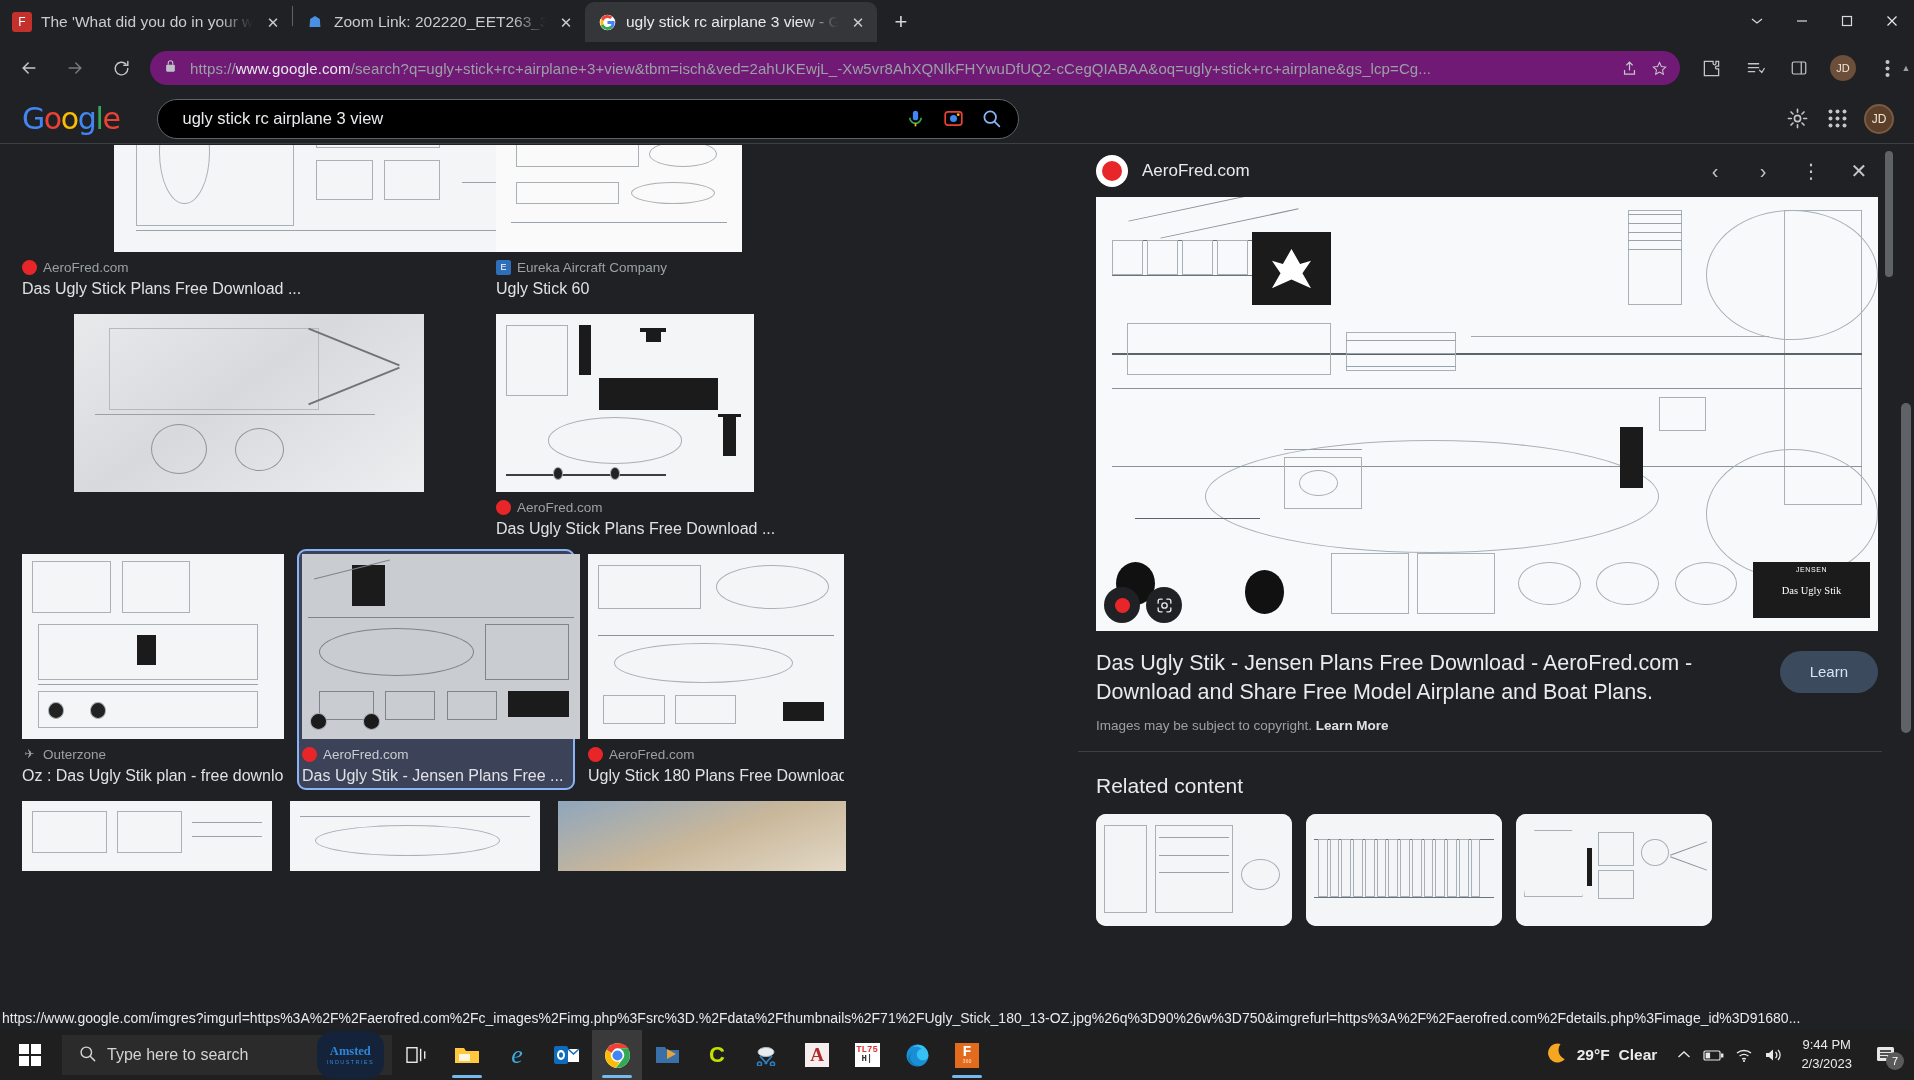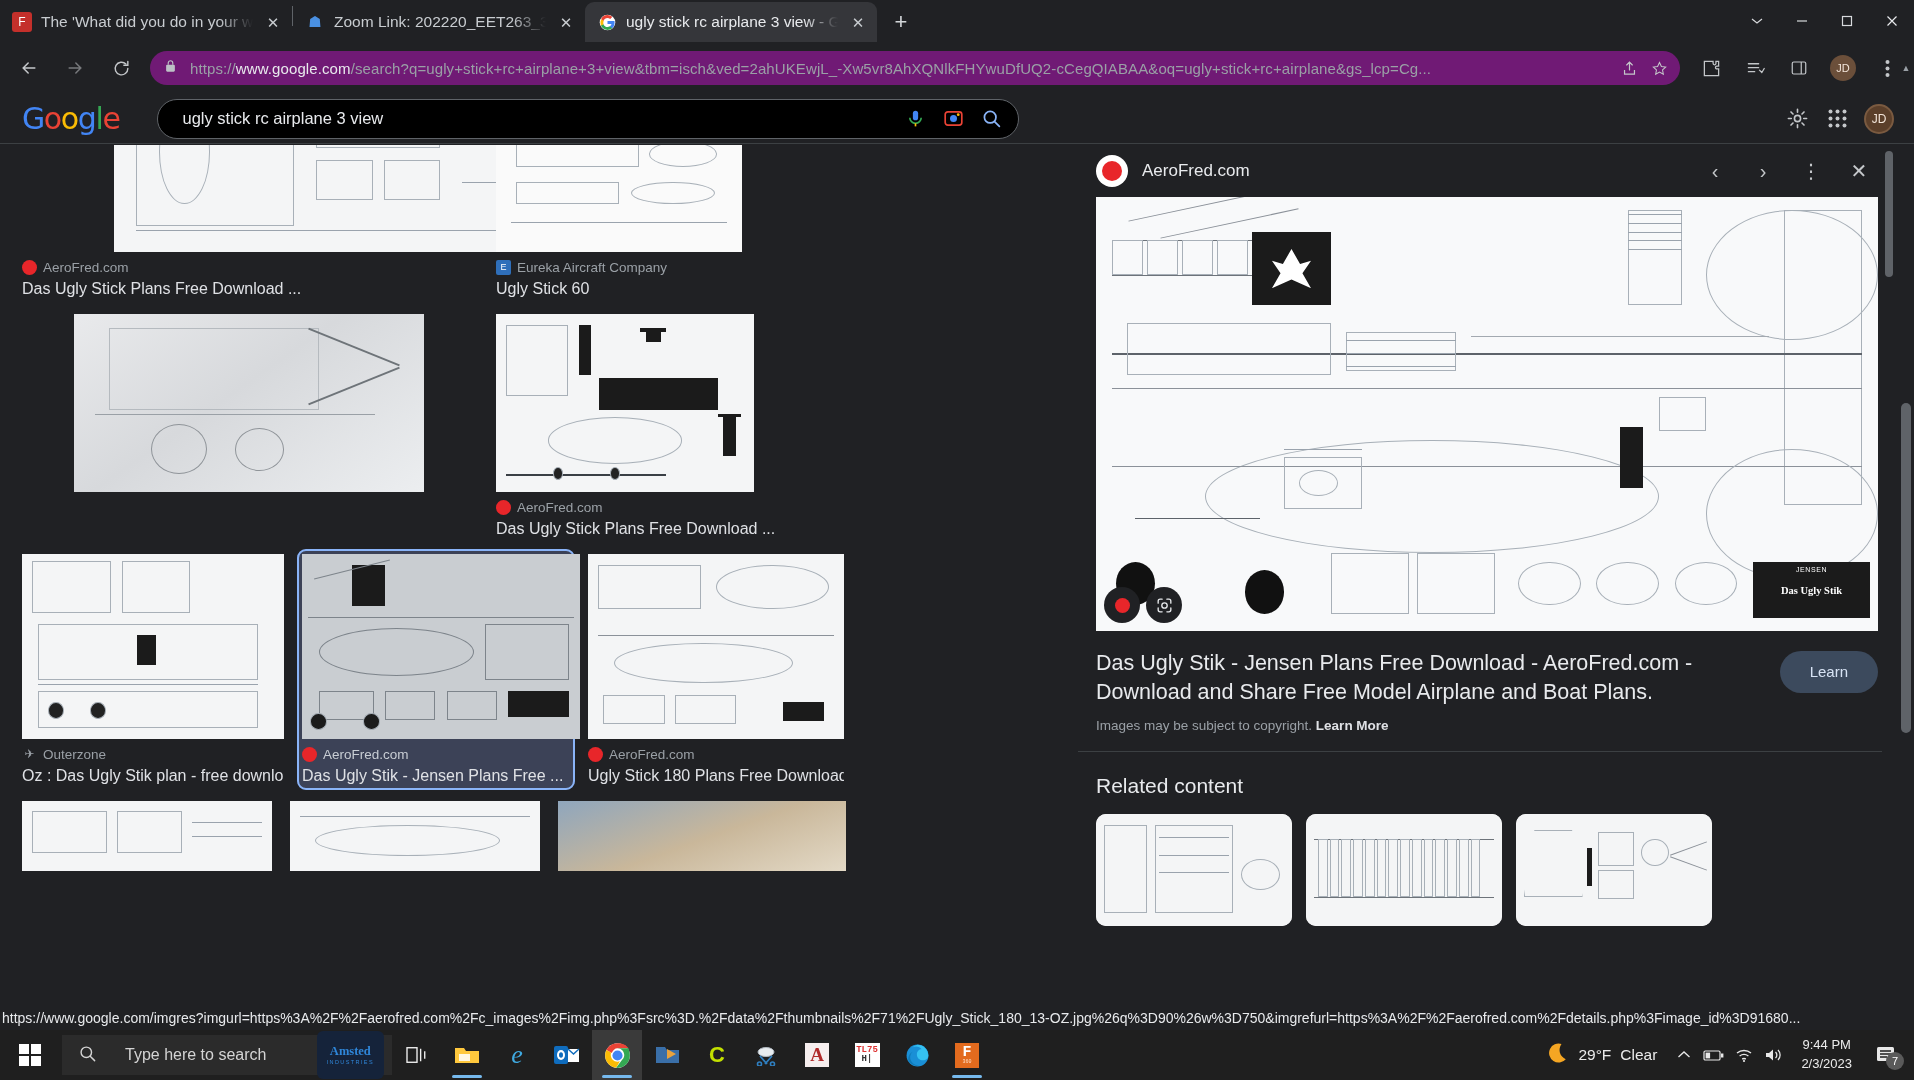--- a/index.html
+++ b/index.html
@@ -263,25 +263,25 @@
     position: absolute; left: 0; top: 1030px; width: 1914px; height: 50px;
     background: #1f1f1f;
     display: flex; align-items: center;
   }
   #start-btn {
     width: 60px; height: 50px; display: flex; align-items: center;
     justify-content: center;
   }
   #tb-search {
     width: 330px; height: 40px; background: #2b2b2b; margin-left: 2px;
-    display: flex; align-items: center; gap: 28px; padding: 0 8px 0 16px;
+    display: flex; align-items: center; gap: 10px; padding: 0 8px 0 16px;
   }
   #tb-search-ph { flex: 1 1 auto; color: #d4d4d4; font-size: 16px; }
   #amsted-chip {
-    background: #15233a; border-radius: 6px; padding: 14px 10px;
+    background: #15233a; border-radius: 16px; padding: 14px 10px;
     display: flex; flex-direction: column; align-items: center;
     line-height: 1;
   }
   #amsted-chip .a1 { color: #2f86d8; font-size: 12.5px; font-weight: 700;
     font-family: "Liberation Serif", serif; }
   #amsted-chip .a2 { color: #2f86d8; font-size: 5.5px; letter-spacing: 1.4px;
     margin-top: 2px; }
   .tb-app {
     width: 50px; height: 50px; position: relative;
     display: flex; align-items: center; justify-content: center;
@@ -292,21 +292,21 @@
     content: ""; position: absolute; bottom: 2px; left: 10px; width: 30px;
     height: 3px; background: #76b9ed; border-radius: 2px;
   }
   .tb-app.active { background: #3a3a3a; }
   #tb-right-zone {
     margin-left: auto; display: flex; align-items: center; gap: 0;
     padding-right: 6px; height: 50px;
   }
   #tb-weather {
     display: flex; align-items: center; gap: 9px; padding: 0 12px;
-    color: #ebebeb; font-size: 15.5px;
+    color: #ebebeb; font-size: 15.5px; font-weight: bold;
   }
   .tray-icon { width: 30px; height: 50px; display:flex; align-items:center;
     justify-content:center; color: #e8e8e8; }
   #tb-clock {
     text-align: center; color: #ebebeb; font-size: 13px; line-height: 1.45;
     padding: 0 12px;
   }
   #tb-notif { width: 44px; height: 50px; display:flex; align-items:center;
     justify-content:center; position: relative; color:#e8e8e8; }
   #notif-count {
@@ -759,21 +759,21 @@
       <div class="bx" style="left:30%;top:82%;width:10%;height:14%;"></div>
       <div class="bx" style="left:41%;top:82%;width:10%;height:14%;"></div>
       <div class="el" style="left:54%;top:84%;width:8%;height:10%;"></div>
       <div class="el" style="left:64%;top:84%;width:8%;height:10%;"></div>
       <div class="el" style="left:74%;top:84%;width:8%;height:10%;"></div>
 
       <div class="blk" style="left:84%;top:84%;width:15%;height:13%;"></div>
       <div style="position:absolute;left:85%;top:85%;width:13%;font-size:7px;color:#fff;
         text-align:center;letter-spacing:.6px;font-family:'Liberation Sans',sans-serif;">JENSEN</div>
       <div style="position:absolute;left:85%;top:89.5%;width:13%;font-size:10.5px;color:#fff;
-        text-align:center;font-family:'Liberation Serif',serif;font-weight:700;">Das Ugly Stik</div>
+        text-align:center;font-family:'Liberation Serif',serif;font-weight:400;">Das Ugly Stik</div>
     </div>
 
     <div id="pv-badges">
       <div class="pv-badge">
         <span style="width:15px;height:15px;border-radius:50%;background:#e8262a;display:block;"></span>
       </div>
       <div class="pv-badge">
         <svg width="19" height="19" viewBox="0 0 24 24">
           <circle cx="12" cy="12" r="3.4" stroke="#e8eaed" stroke-width="1.7" fill="none"></circle>
           <path d="M4 9V6.5A2.5 2.5 0 0 1 6.5 4H9M15 4h2.5A2.5 2.5 0 0 1 20 6.5V9M20 15v2.5A2.5 2.5 0 0 1 17.5 20H15M9 20H6.5A2.5 2.5 0 0 1 4 17.5V15" stroke="#e8eaed" stroke-width="1.7" fill="none" stroke-linecap="round"></path>

